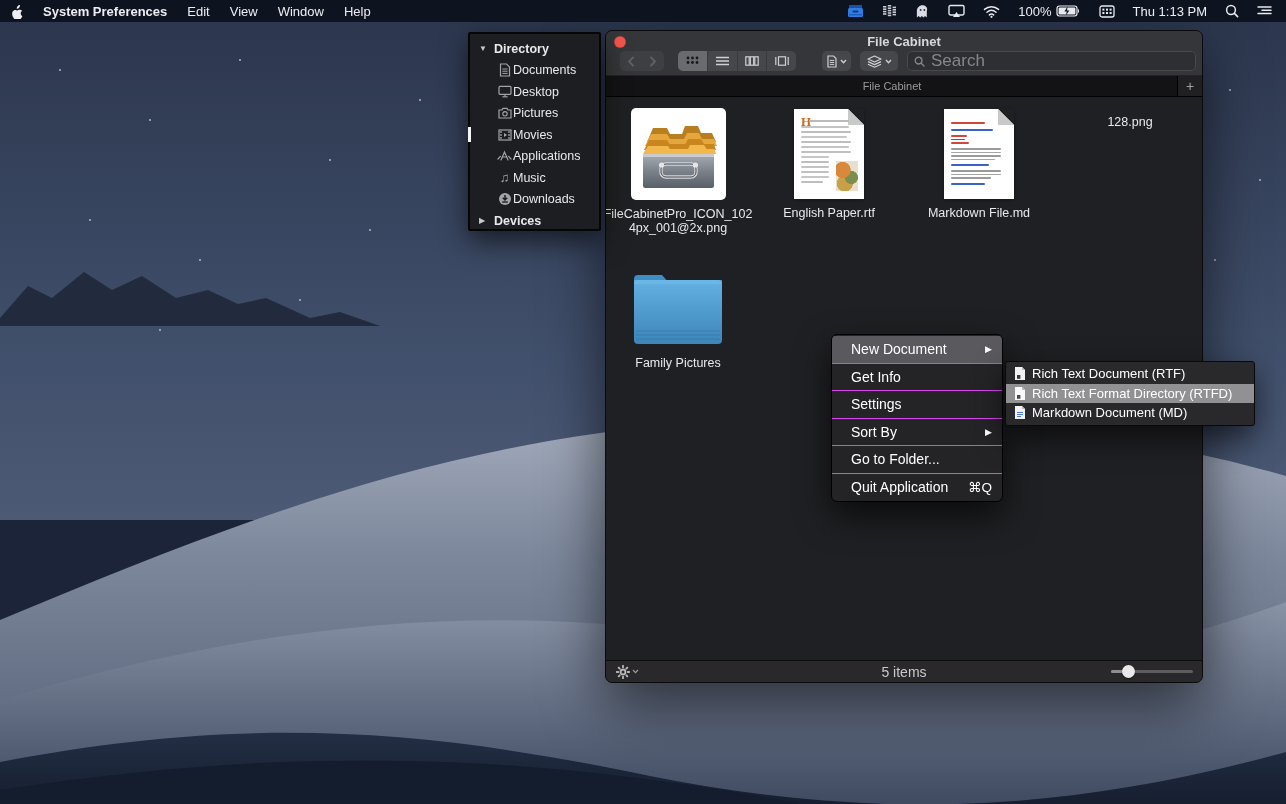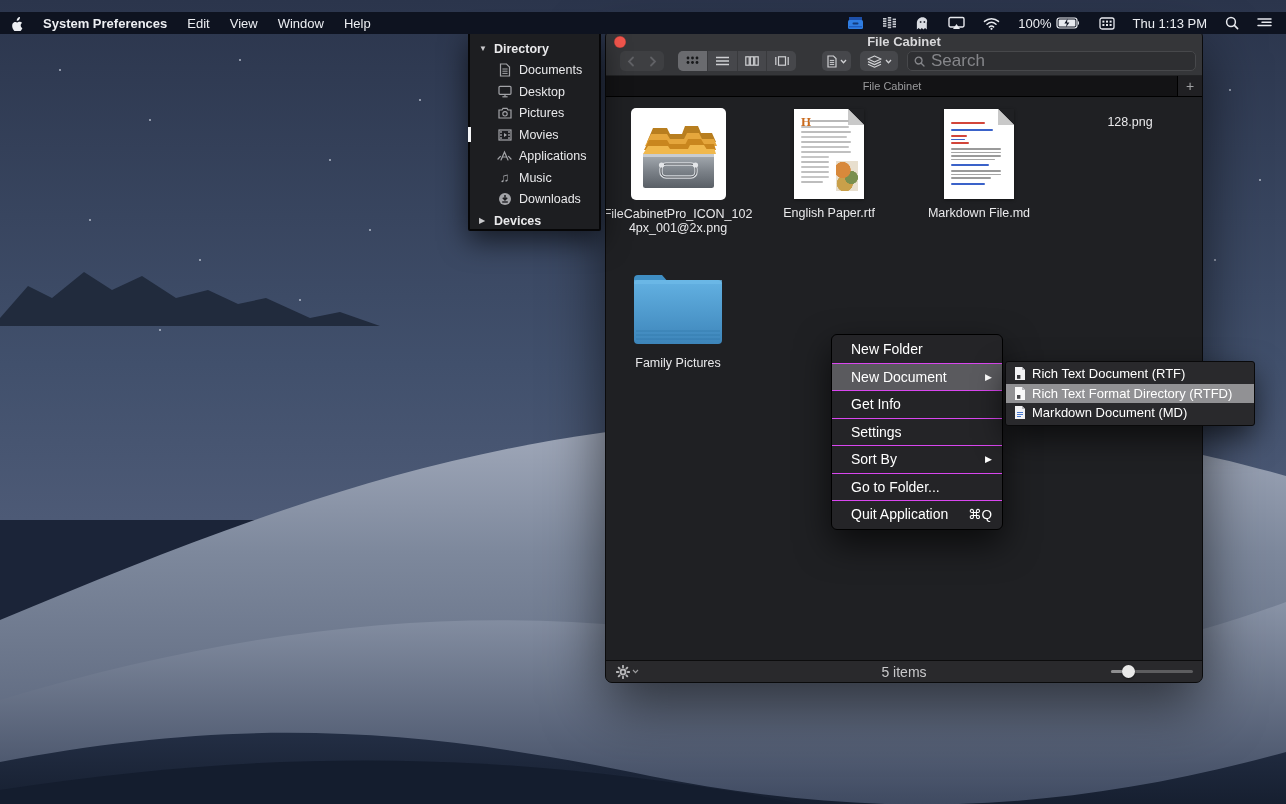--- a/index.html
+++ b/index.html
@@ -9,40 +9,40 @@
     background:#1b2438;
     -webkit-font-smoothing:antialiased;
   }
   svg{display:block;}
 
   
   #wallpaper{position:absolute;inset:0;z-index:0;}
 
   
   #menubar{
-    position:absolute;left:0;top:12px;width:1286px;height:22px;z-index:50;
+    position:absolute;left:0;top:0;width:1286px;height:22px;z-index:50;
     background:#0e1320;color:#eceef2;font-size:13px;
     display:flex;align-items:center;
   }
   #menubar .left{display:flex;align-items:center;gap:0;}
   .mb-item{padding:14px 10px;height:22px;display:flex;align-items:center;white-space:nowrap;}
   .mb-appname{font-weight:700;padding:0 10px;}
   #menubar .right{margin-left:auto;display:flex;align-items:flex-end;gap:0;}
   .mb-status{padding:0 9px;height:22px;display:flex;align-items:center;gap:4px;white-space:nowrap;}
 
   
   #popover{
     position:absolute;left:468px;top:32px;width:133px;height:199px;z-index:40;
     background:#1d1e21;border:2px solid #060607;border-radius:2px;
     box-shadow:0 10px 28px rgba(0,0,0,.6);
     color:#e9e9eb;font-size:12.5px;box-sizing:border-box;padding-top:4px;
   }
   .po-row{height:21.5px;display:flex;align-items:center;}
   .po-header{padding-left:9px;font-weight:600;gap:6px;}
-  .po-item{padding-left:27px;gap:7px;}
+  .po-item{padding-left:27px;gap:1px;}
   .po-tri{font-size:8px;color:#c9c9cc;width:9px;display:inline-block;}
   .po-ic{width:15px;height:15px;flex:0 0 15px;display:flex;align-items:center;justify-content:center;}
   #popover-tick{position:absolute;left:-2px;top:93px;width:3px;height:15px;background:#f5f6f8;}
 
   
   #window{
     position:absolute;left:605px;top:30px;width:598px;height:653px;z-index:30;
     border-radius:7px;overflow:hidden;background:#1f2023;
     box-shadow:0 1px 0 rgba(255,255,255,.06) inset,0 22px 60px rgba(0,0,0,.6);
     border:1px solid #0a0a0b;box-sizing:border-box;
@@ -616,23 +616,20 @@
     </div>
     <div id="items-count">5 items</div>
     <div id="zoom-slider">
       <div id="zoom-fill"></div>
       <div id="zoom-thumb"></div>
     </div>
   </div>
 </div>
 
 <div id="context-menu">
-  <div class="cm-item">
-    <span>New Folder</span>
-  </div>
   <div class="cm-item hl">
     <span>New Document</span>
     <span class="cm-arrow">▶</span>
   </div>
   <div class="cm-item">
     <span>Get Info</span>
   </div>
   <div class="cm-item">
     <span>Settings</span>
   </div>

